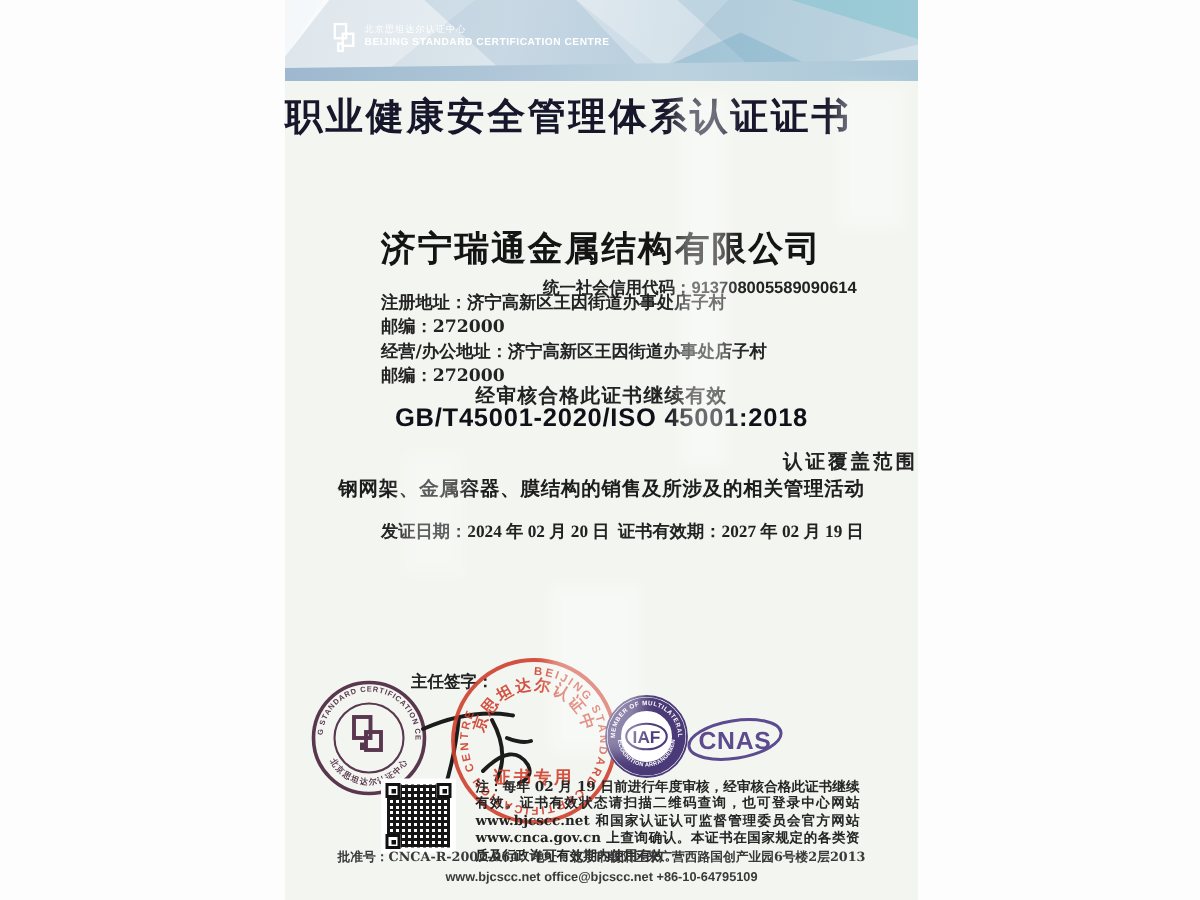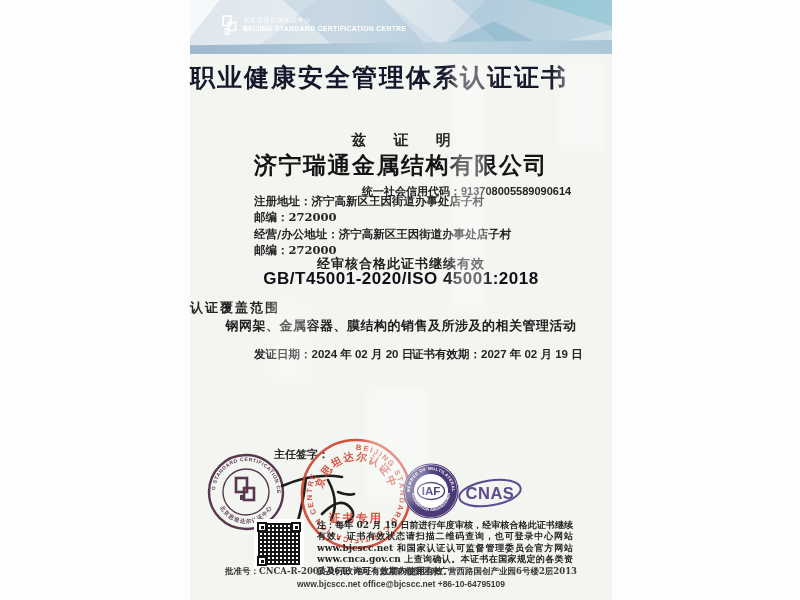--- a/index.html
+++ b/index.html
@@ -41,27 +41,27 @@
     font-size:23px;font-weight:bold;letter-spacing:1.5px;color:#141414;}
   .credit{position:absolute;left:172px;top:184px;font-size:11px;font-weight:bold;color:#222;}
   .credit .num{font-family:"Liberation Sans",sans-serif;}
   .fieldblock{position:absolute;left:64px;top:193px;width:330px;}
   .fieldline{font-size:11.5px;font-weight:bold;color:#232323;line-height:16.3px;}
   
   .std-intro{position:absolute;left:0;top:255px;width:100%;text-align:center;
     font-size:13px;font-weight:bold;color:#222;letter-spacing:1px;}
   .std-code{position:absolute;left:0;top:269px;width:100%;text-align:center;
     font-family:"Liberation Sans",sans-serif;font-size:17px;font-weight:bold;color:#101018;letter-spacing:.5px;}
-  .scope-title{position:absolute;left:0;top:299px;width:100%;text-align:left;
+  .scope-title{position:absolute;left:0;top:299px;width:100%;text-align:right;
     font-size:13px;font-weight:bold;color:#222;letter-spacing:2px;}
   .scope-text{position:absolute;left:0;top:317px;width:100%;text-align:center;
     font-size:13px;font-weight:bold;color:#1d1d1d;letter-spacing:.5px;}
   .dates{position:absolute;left:64px;top:347px;width:340px;font-size:11.5px;font-weight:bold;color:#222;}
   .dates .valid{position:absolute;left:158px;top:0;}
-  .dates .num{font-family:Liberation Sans, sans-serif;}
+  .dates .num{font-family:Liberation Serif, serif;}
   
   .emblem{position:absolute;left:16px;top:452px;}
   .director{position:absolute;left:84px;top:447px;font-size:11px;font-weight:bold;color:#222;}
   .signature{position:absolute;left:86px;top:452px;}
   .redseal{position:absolute;left:108px;top:436px;opacity:.9;}
   .iaf{position:absolute;left:212px;top:462px;}
   .cnas-logo{position:absolute;left:267px;top:472px;}
   .cnas-block{position:absolute;left:320px;top:468px;line-height:1.25;color:#3a3a3a;}
   .cnas-cn{font-size:8px;font-weight:bold;}
   .cnas-en{font-size:7px;font-family:"Liberation Sans",sans-serif;font-weight:bold;}
@@ -111,21 +111,20 @@
       </svg>
       <div class="brand-text">
         <span class="brand-cn">北京思坦达尔认证中心</span>
         <span class="brand-en">BEIJING STANDARD CERTIFICATION CENTRE</span>
       </div>
     </div>
   </div>
 
   <div class="title">职业健康安全管理体系认证证书</div>
 
-  <div class="statement">兹 证 明</div>
   <div class="company">济宁瑞通金属结构有限公司</div>
   <div class="credit"><span>统一社会信用代码：</span><span class="num">913708005589090614</span></div>
 
   <div class="fieldblock">
     <div class="fieldline"><span>注册地址：</span><span>济宁高新区王因街道办事处店子村</span></div>
     <div class="fieldline"><span>邮编：</span><span class="num">272000</span></div>
     <div class="fieldline"><span>经营/办公地址：</span><span>济宁高新区王因街道办事处店子村</span></div>
     <div class="fieldline"><span>邮编：</span><span class="num">272000</span></div>
   </div>
 

